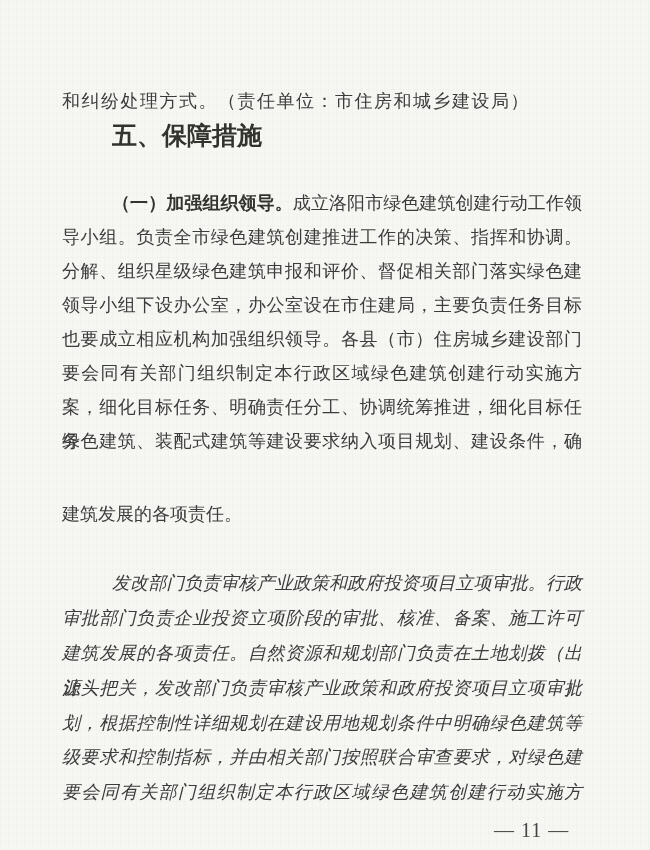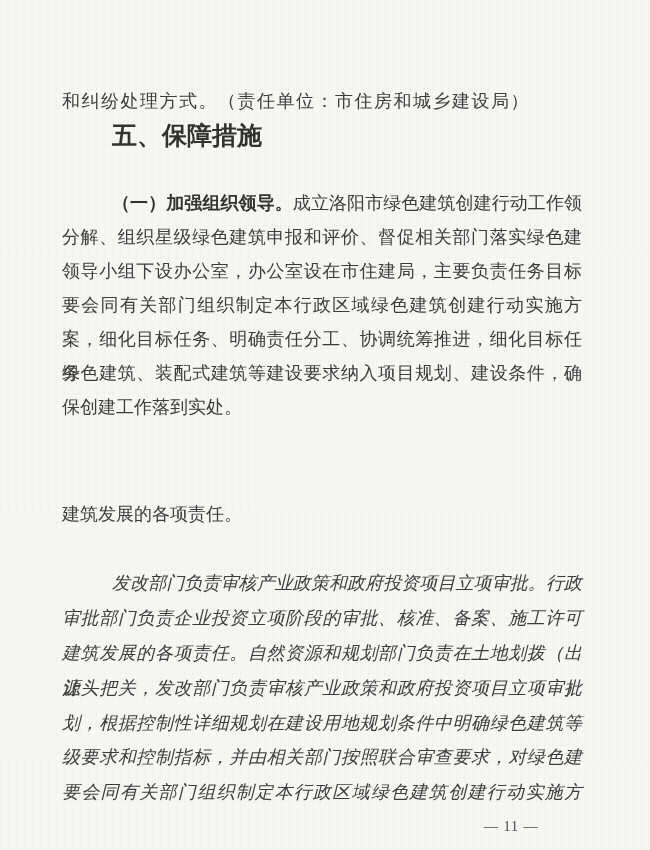--- a/index.html
+++ b/index.html
@@ -40,44 +40,45 @@
     font-weight:700;
     font-size:25px;
     color:#32322f;
   }
   .para1 { top:149px;margin-top:37px; }
   .para2 { top:497px; }
   .para3 { top:566px; }
   .para3 .line { height:34.9px; line-height:34.9px;font-style:italic; }
   .pagenum {
     position:absolute;
-    left:484px; top:819px;
-    font-size:14px;
+    left:494px; top:819px;
+    font-size:20px;
     letter-spacing:1px;
     color:#454545;
     font-family:"Liberation Serif", serif;
   }
 </style>
 </head>
 <body>
 
 <div class="page">
 
   <div class="textblock intro line">和纠纷处理方式。（责任单位：市住房和城乡建设局）</div>
 
   <div class="textblock heading line">五、保障措施</div>
 
   <div class="textblock para1">
     <div class="line just indent"><span class="lead">（一）加强组织领导。</span><span>成立洛阳市绿色建筑创建行动工作领</span></div>
+    <div class="line just">导小组。负责全市绿色建筑创建推进工作的决策、指挥和协调。</div>
     <div class="line just">分解、组织星级绿色建筑申报和评价、督促相关部门落实绿色建</div>
     <div class="line just">领导小组下设办公室，办公室设在市住建局，主要负责任务目标</div>
+    <div class="line just">也要成立相应机构加强组织领导。各县（市）住房城乡建设部门</div>
     <div class="line just">要会同有关部门组织制定本行政区域绿色建筑创建行动实施方</div>
     <div class="line just">案，细化目标任务、明确责任分工、协调统筹推进，细化目标任务、</div>
     <div class="line just">绿色建筑、装配式建筑等建设要求纳入项目规划、建设条件，确</div>
-    <div class="line">保创建工作落到实处。</div>
   </div>
 
   <div class="textblock para2">
     <div class="line">建筑发展的各项责任。</div>
   </div>
 
   <div class="textblock para3">
     <div class="line just indent">发改部门负责审核产业政策和政府投资项目立项审批。行政</div>
     <div class="line just">审批部门负责企业投资立项阶段的审批、核准、备案、施工许可</div>
     <div class="line just">建筑发展的各项责任。自然资源和规划部门负责在土地划拨（出让）</div>

